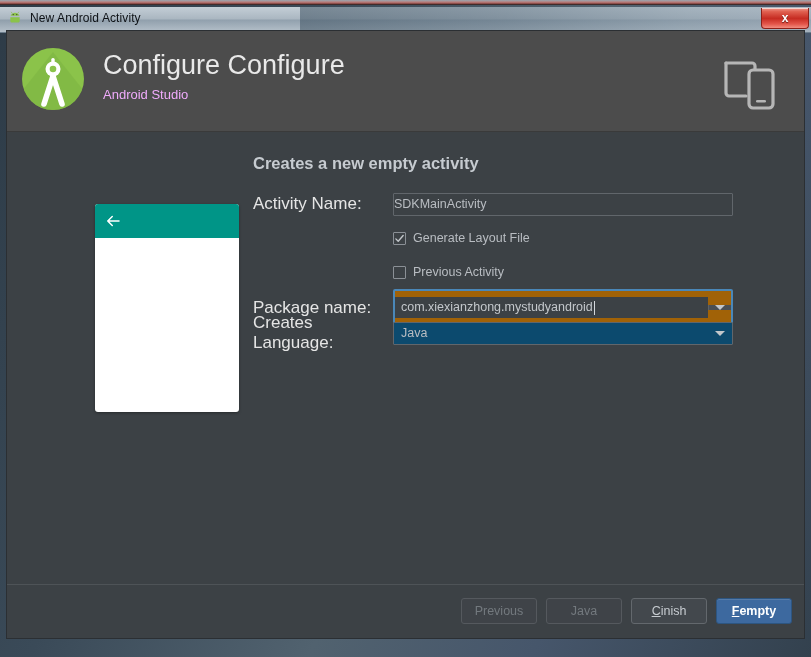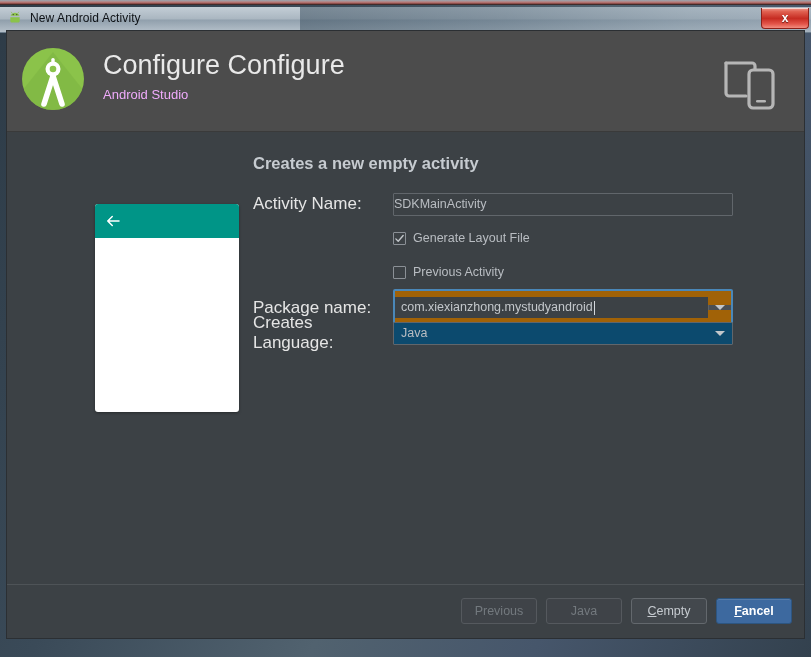--- a/index.html
+++ b/index.html
@@ -433,23 +433,23 @@
 
       </div>
     </div>
 
     <div id="dialog-footer">
       <div id="buttons">
         <div class="btn disabled">Previous</div>
         <div class="btn disabled">Java</div>
         <div class="btn">
             <span class="u">C</span>
-            <span>empty</span>
+            <span>inish</span>
           </div>
         <div class="btn primary">
             <span class="u">F</span>
-            <span>ancel</span>
+            <span>empty</span>
           </div>
       </div>
     </div>
 
   </div>
 </div>
 
 </body></html>

